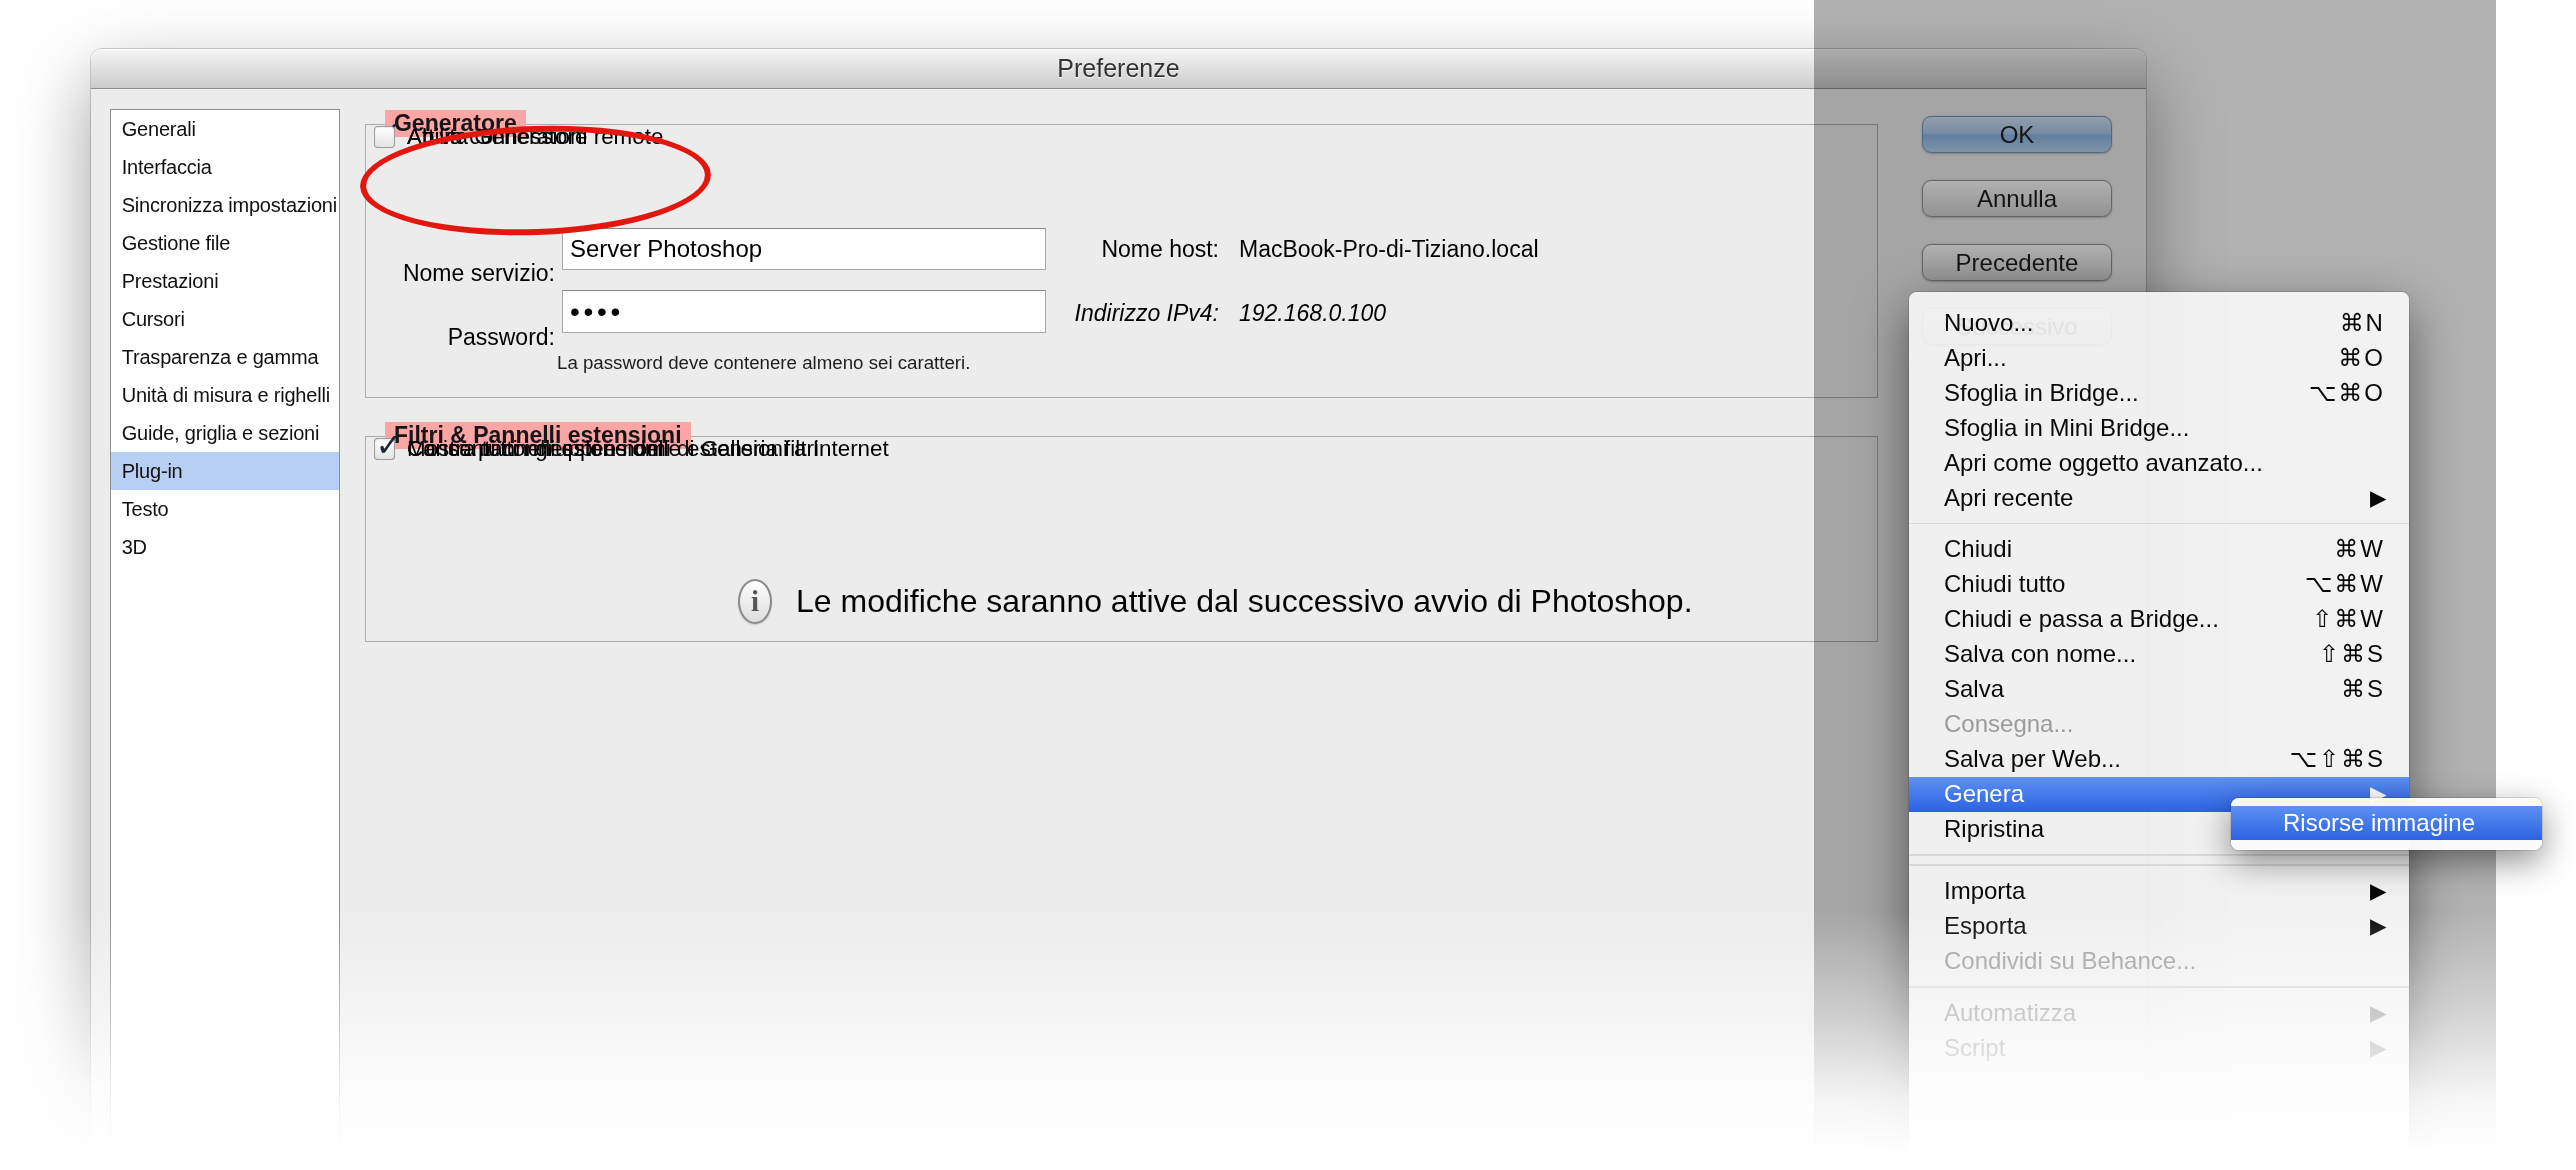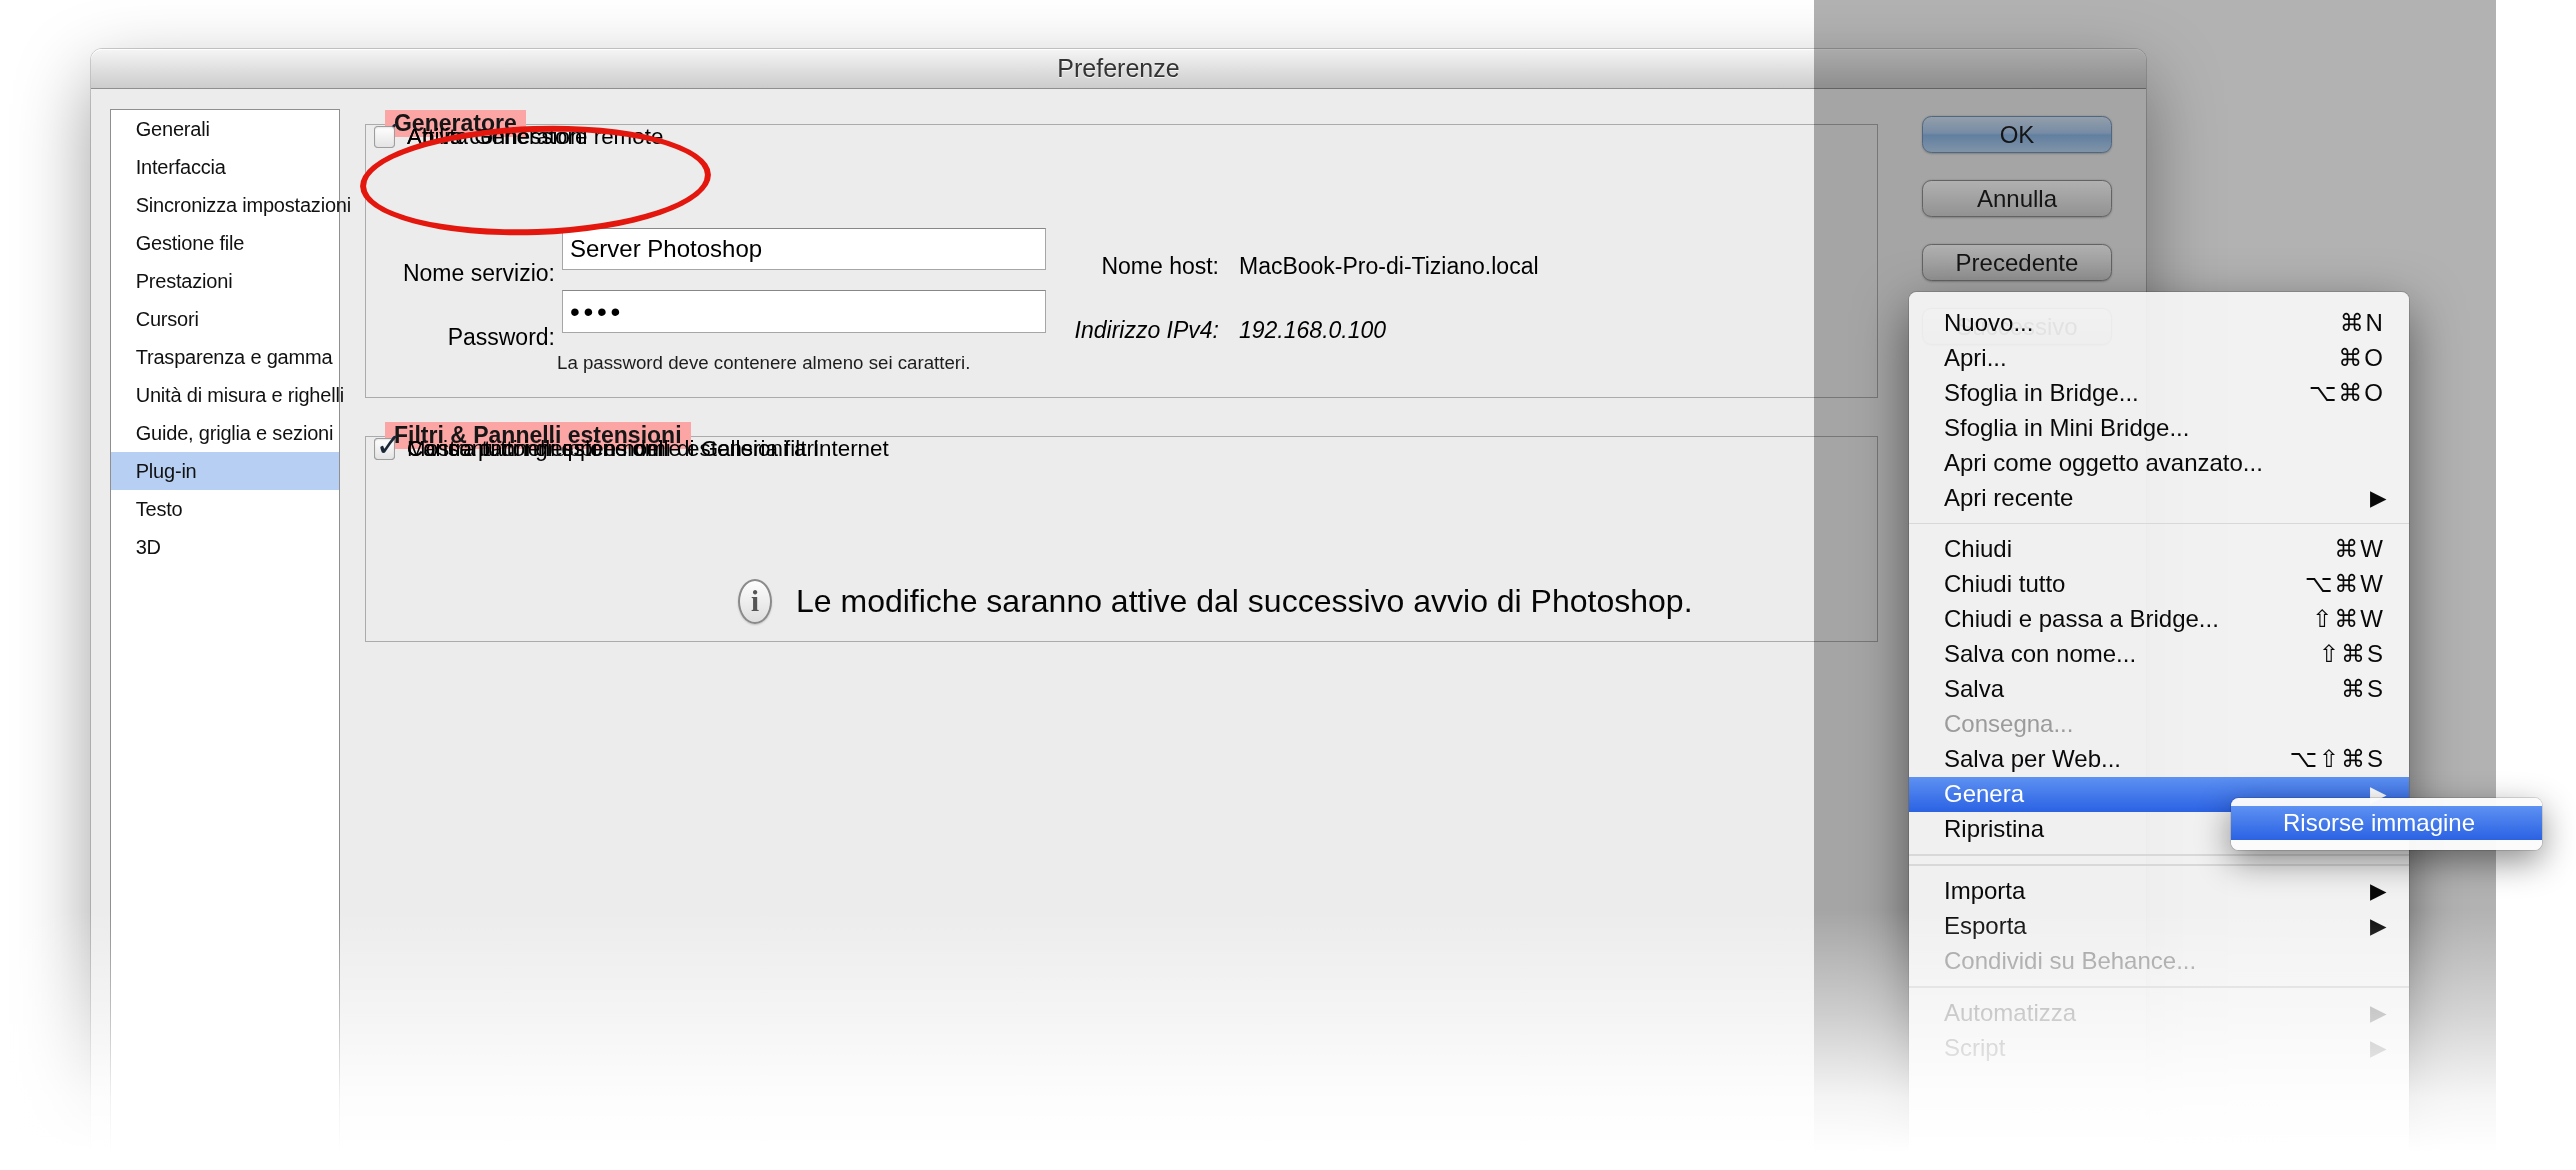--- a/index.html
+++ b/index.html
@@ -24,21 +24,21 @@
     display:flex; align-items:center; justify-content:center;
     font-size:25px; color:#333; text-shadow:0 0.9px 0.9px rgba(255,255,255,.85);
   }
 
   
   .sidebar {
     position:absolute; left:18.7px; top:60px; width:230px; height:1060px;
     background:#fff; border:1.9px solid #8f8f8f; box-sizing:border-box;
   }
   .side-item {
-    height:38px; display:flex; align-items:center; padding-left:25px;
+    height:38px; display:flex; align-items:center; padding-left:11px;
     font-size:20px; color:#111; letter-spacing:-0.2px; white-space:nowrap;
   }
   .side-item.selected { background:#b7cff3; }
 
   
   .group { position:absolute; border:1.9px solid #ababab; box-sizing:border-box; }
   .group1 { left:274px; top:75px;  width:1513px; height:274px; }
   .group2 { left:274px; top:387px; width:1513px; height:206px; }
   .group-label {
     position:absolute; top:-15px; left:18.7px; background:#fca5a5;
@@ -77,21 +77,21 @@
   .textfield {
     position:absolute; left:196px; width:484px; box-sizing:border-box;
     background:#fff; border:1.9px solid #a6a6a6; border-top-color:#878787;
     display:flex; align-items:center; padding-left:7px;
     font-size:24px; color:#000; white-space:nowrap;
   }
   .tf-service { top:103px; height:42px; }
   .tf-password { top:165px; height:43px; font-size:28px; letter-spacing:3.7px; }
   .ro-row {
     position:absolute; height:32px; display:flex; align-items:center;
-    font-size:23px; color:#000; white-space:nowrap;margin-top:17px;
+    font-size:23px; color:#000; white-space:nowrap;
   }
   .ro-label { position:absolute; left:654px; width:199px; justify-content:flex-end; display:flex; }
   .ro-value { position:absolute; left:873px; display:flex; }
   .row-a { top:108px; } .row-b { top:172px;font-style:italic; }
   .field-note {
     position:absolute; left:191px; top:227px; font-size:18.7px; color:#1d1d1d; white-space:nowrap;
   }
 
   
   .info-row { position:absolute; left:372px; top:142px; display:flex; align-items:center; gap:24px; }

